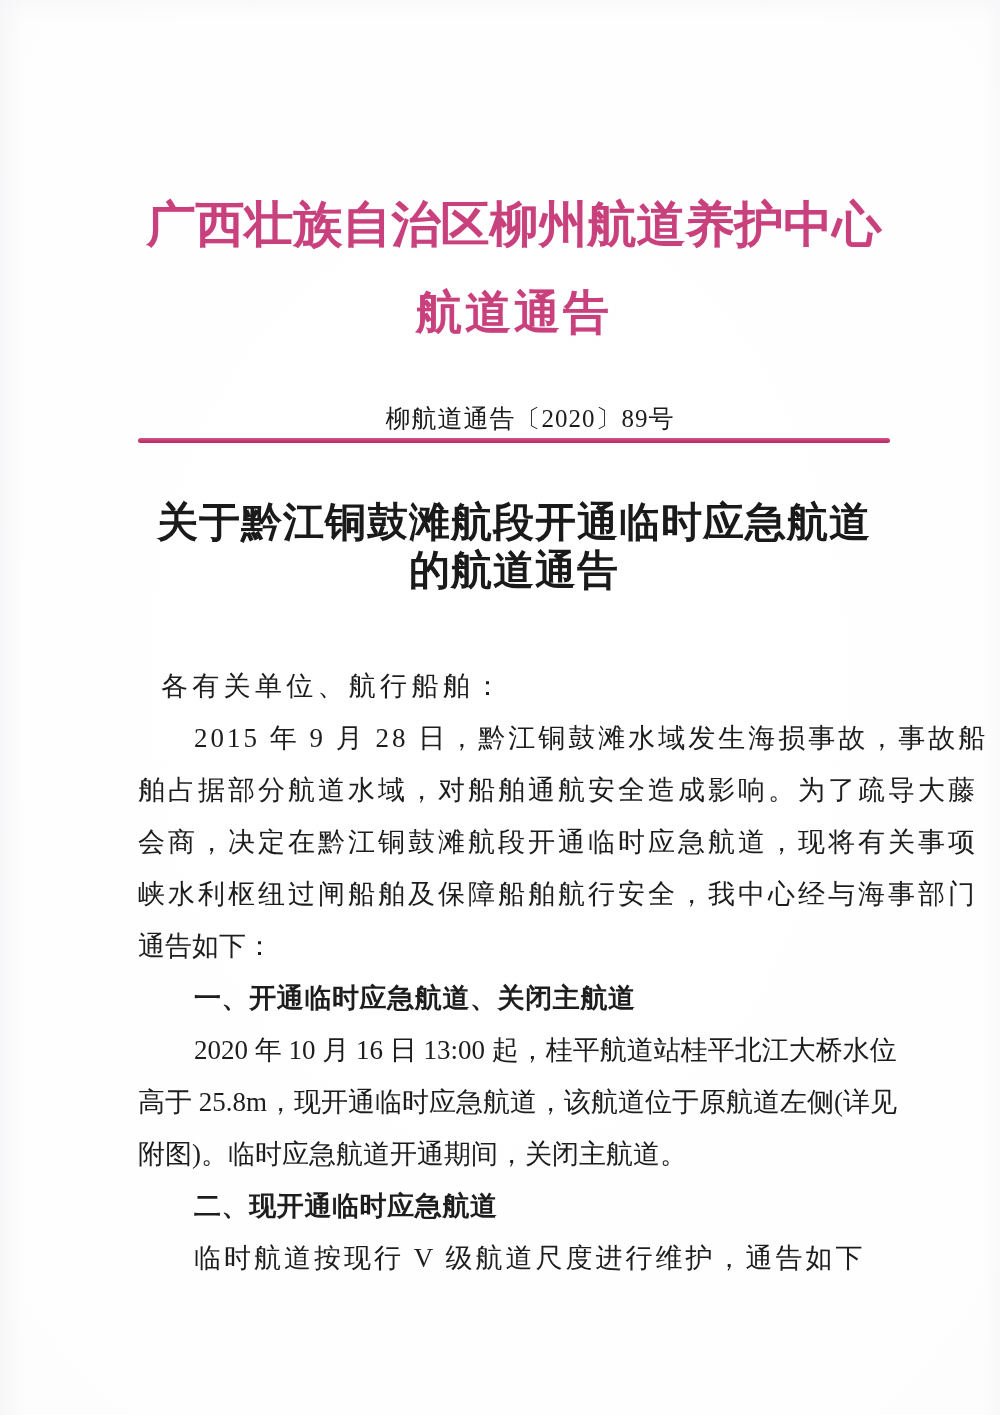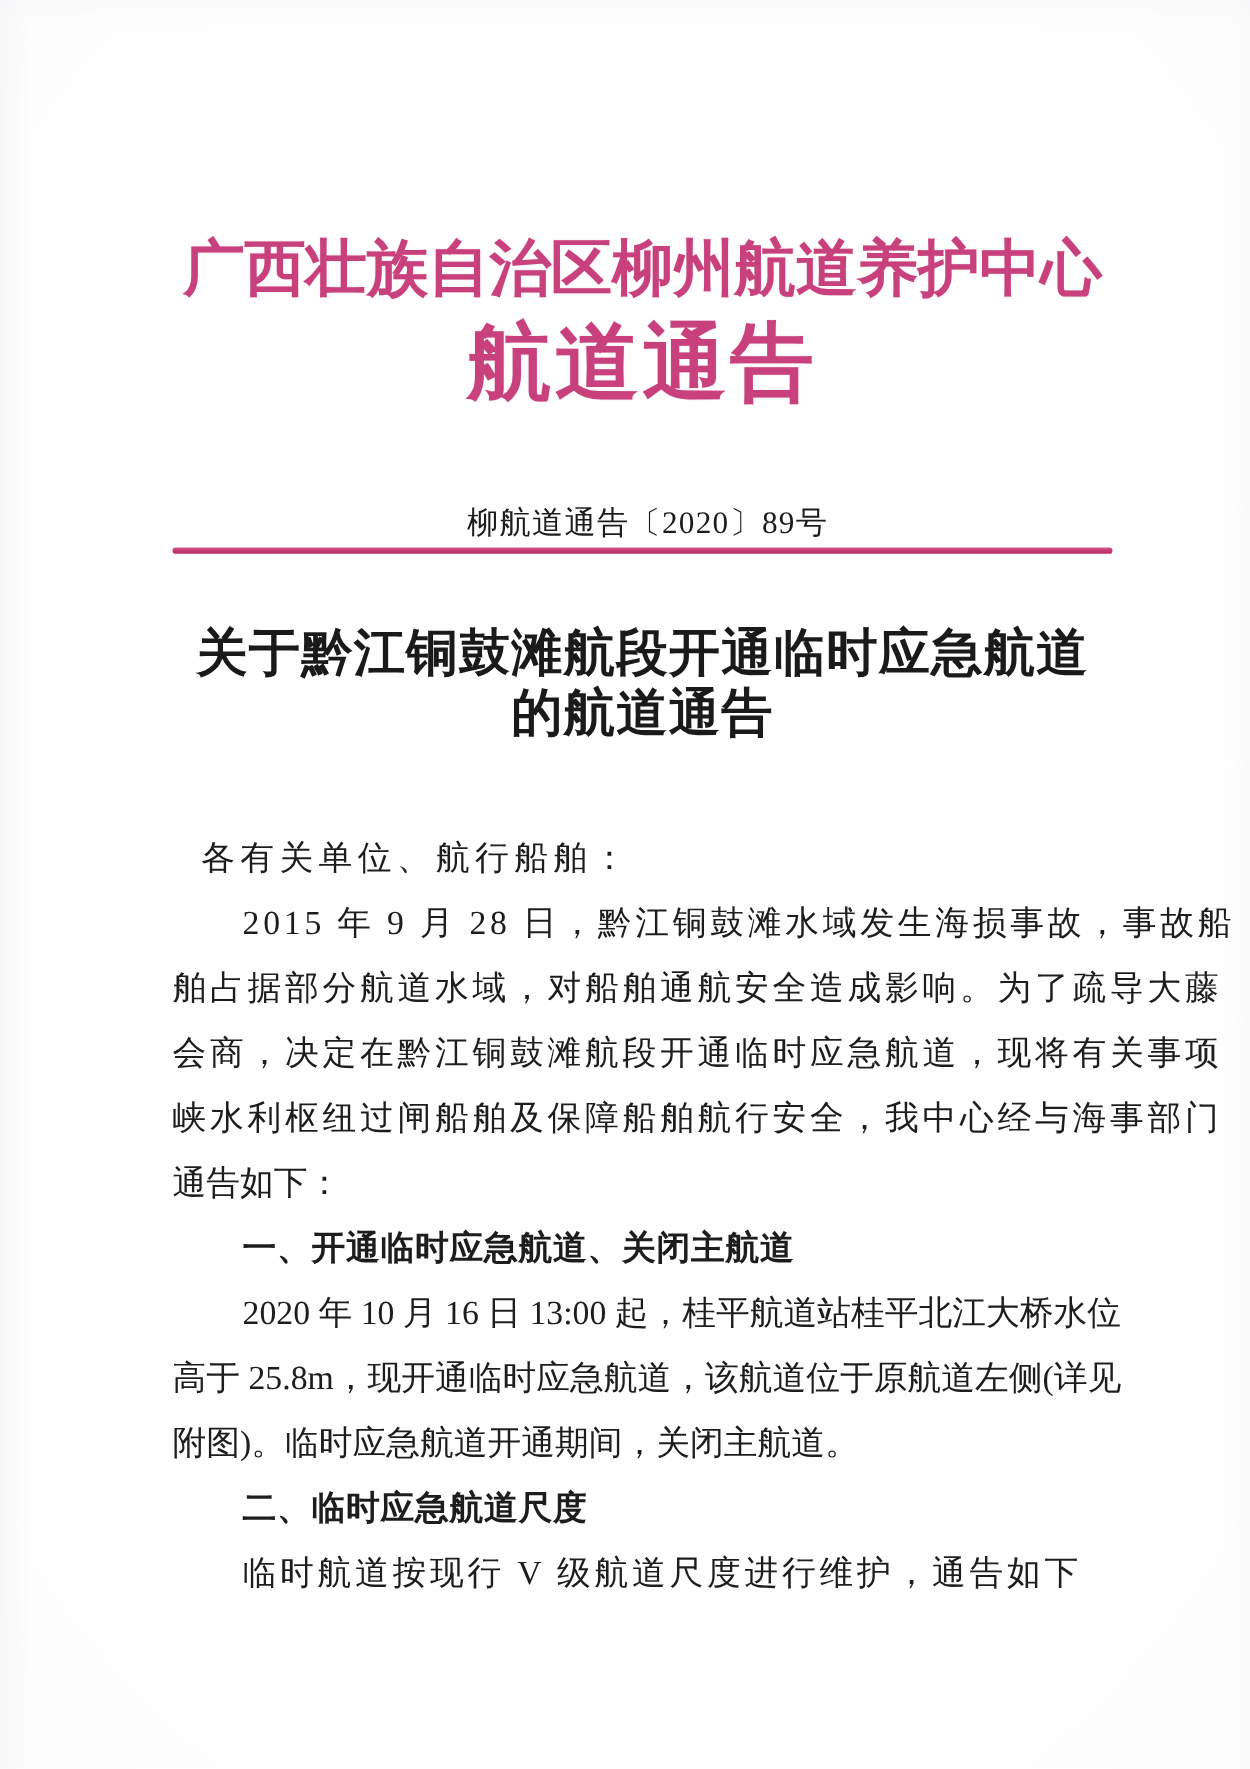--- a/index.html
+++ b/index.html
@@ -51,37 +51,38 @@
     width:752px;
     text-align:center;
   }
   .masthead-line {
     color:#c8417c;
     font-family:"Liberation Serif","DejaVu Serif",serif;
     font-weight:700;
     letter-spacing:1px;
     white-space:nowrap;
     text-shadow:0 0 1px rgba(200,65,124,.35);
+    margin-top:10px;
   }
   .masthead-line-1 {
     font-size:49px;
     line-height:62px;
     letter-spacing:0px;
   }
   .masthead-line-2 {
-    font-size:67px;
+    font-size:46px;
     line-height:62px;
-    margin-top:14px;
+    margin-top:26px;
     letter-spacing:3px;
   }
 
   
   .docnum {
     position:absolute;
-    left:4px; top:402px;
+    left:16px; top:402px;
     width:752px;
     text-align:center;
     font-size:25px;
     line-height:34px;
     color:#1c1c1c;
     letter-spacing:1px;
     white-space:nowrap;
   }
   .rule {
     position:absolute;
@@ -159,18 +160,18 @@
       <div class="line loose2">舶占据部分航道水域，对船舶通航安全造成影响。为了疏导大藤</div>
       <div class="line loose2">会商，决定在黔江铜鼓滩航段开通临时应急航道，现将有关事项</div>
       <div class="line loose2">峡水利枢纽过闸船舶及保障船舶航行安全，我中心经与海事部门</div>
       <div class="line tight">通告如下：</div>
 
       <div class="line heading">一、开通临时应急航道、关闭主航道</div>
       <div class="line indent tight">2020 年 10 月 16 日 13:00 起，桂平航道站桂平北江大桥水位</div>
       <div class="line tight">高于 25.8m，现开通临时应急航道，该航道位于原航道左侧(详见</div>
       <div class="line tight">附图)。临时应急航道开通期间，关闭主航道。</div>
 
-      <div class="line heading">二、临时应急航道尺度</div>
+      <div class="line heading">二、现开通临时应急航道</div>
       <div class="line indent loose2">临时航道按现行 V 级航道尺度进行维护，通告如下</div>
 
     </div>
   </div>
 </div>
 
 </body></html>

